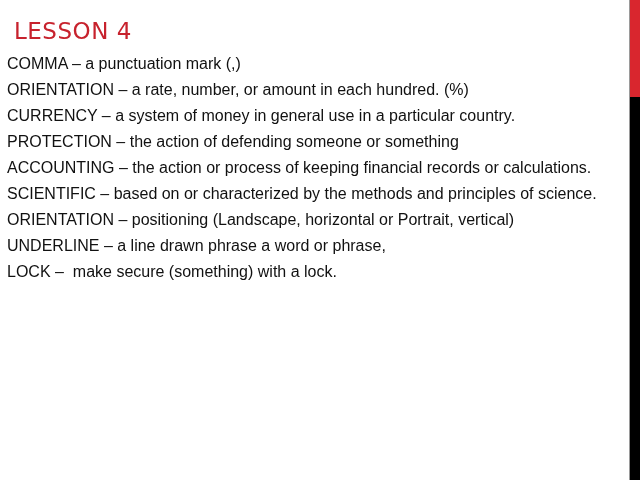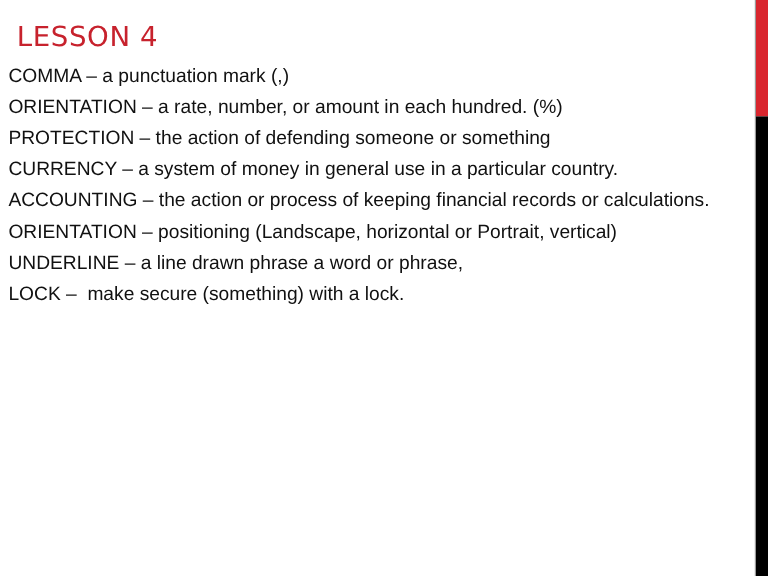--- a/index.html
+++ b/index.html
@@ -71,23 +71,24 @@
   </style>
 </head>
 <body>
 
 <div class="slide">
   <div class="title">LESSON 4</div>
 
   <div class="content">
     <p class="entry"><span class="term">COMMA –</span><span> a punctuation mark (,)</span></p>
     <p class="entry"><span class="term">ORIENTATION –</span><span> a rate, number, or amount in each hundred. (%)</span></p>
+    <p class="entry"><span class="term">CURRENCY –</span><span> a system of money in general use in a particular country.</span></p>
     <p class="entry"><span class="term">PROTECTION –</span><span> the action of defending someone or something</span></p>
-    <p class="entry"><span class="term">CURRENCY –</span><span> a system of money in general use in a particular country.</span></p>
     <p class="entry"><span class="term">ACCOUNTING –</span><span> the action or process of keeping financial records or calculations.</span></p>
+    <p class="entry"><span class="term">SCIENTIFIC –</span><span> based on or characterized by the methods and principles of science.</span></p>
     <p class="entry"><span class="term">ORIENTATION –</span><span> positioning (Landscape, horizontal or Portrait, vertical)</span></p>
     <p class="entry"><span class="term">UNDERLINE –</span><span> a line drawn phrase a word or phrase,</span></p>
     <p class="entry"><span class="term">LOCK –</span><span style="white-space: pre;">  make secure (something) with a lock.</span></p>
   </div>
 
   <div class="edge-line"></div>
   <div class="edge-red"></div>
   <div class="edge-black"></div>
 </div>
 

